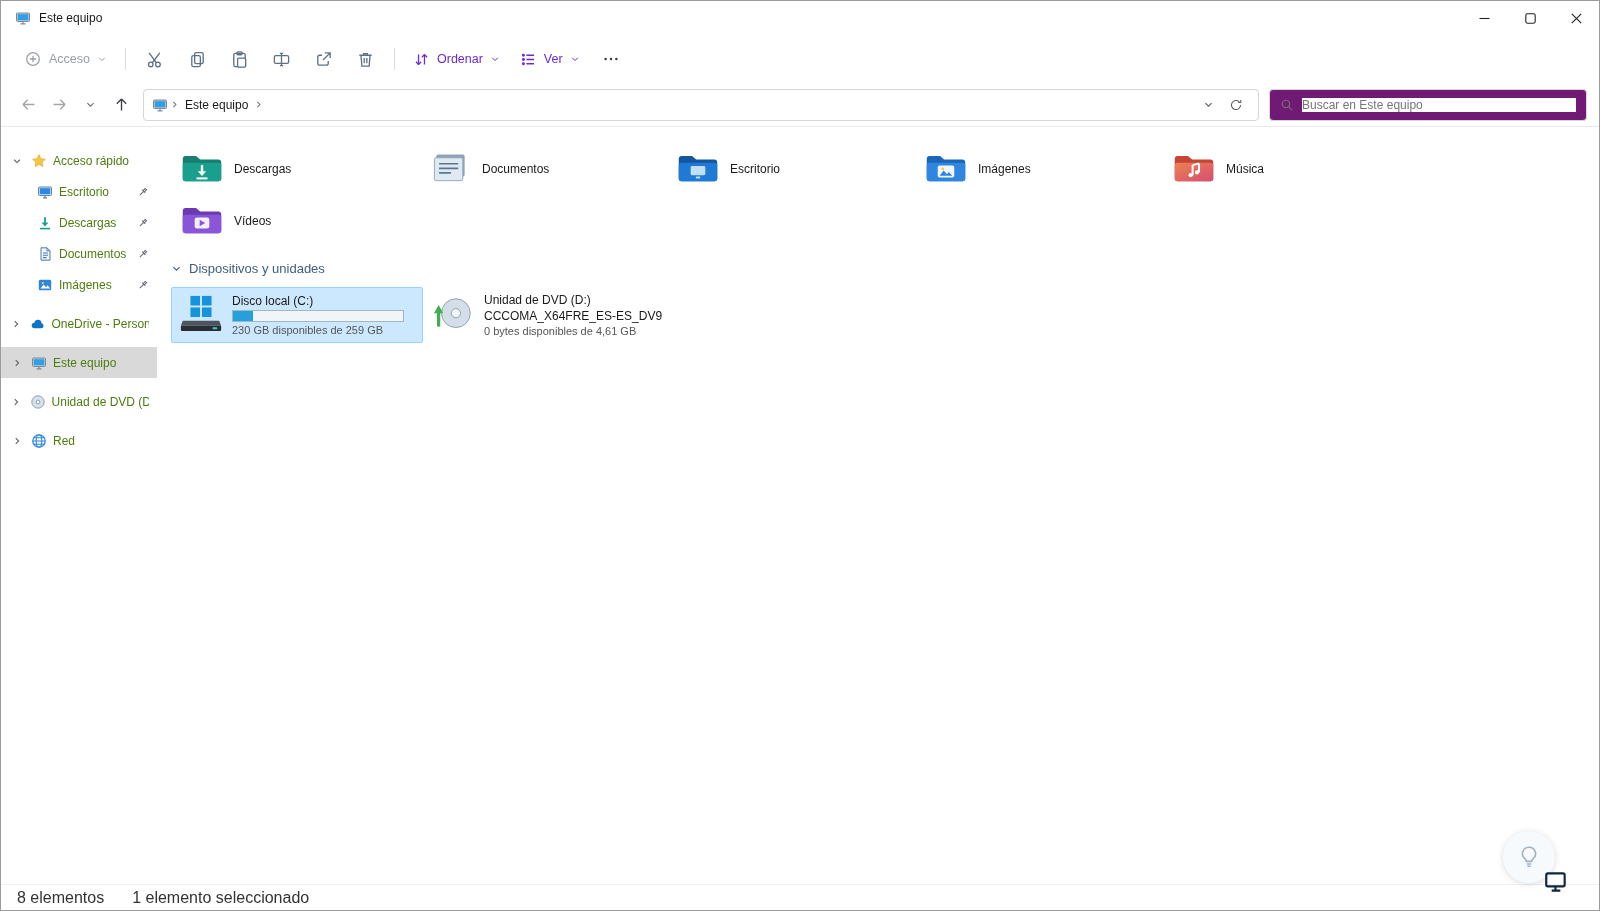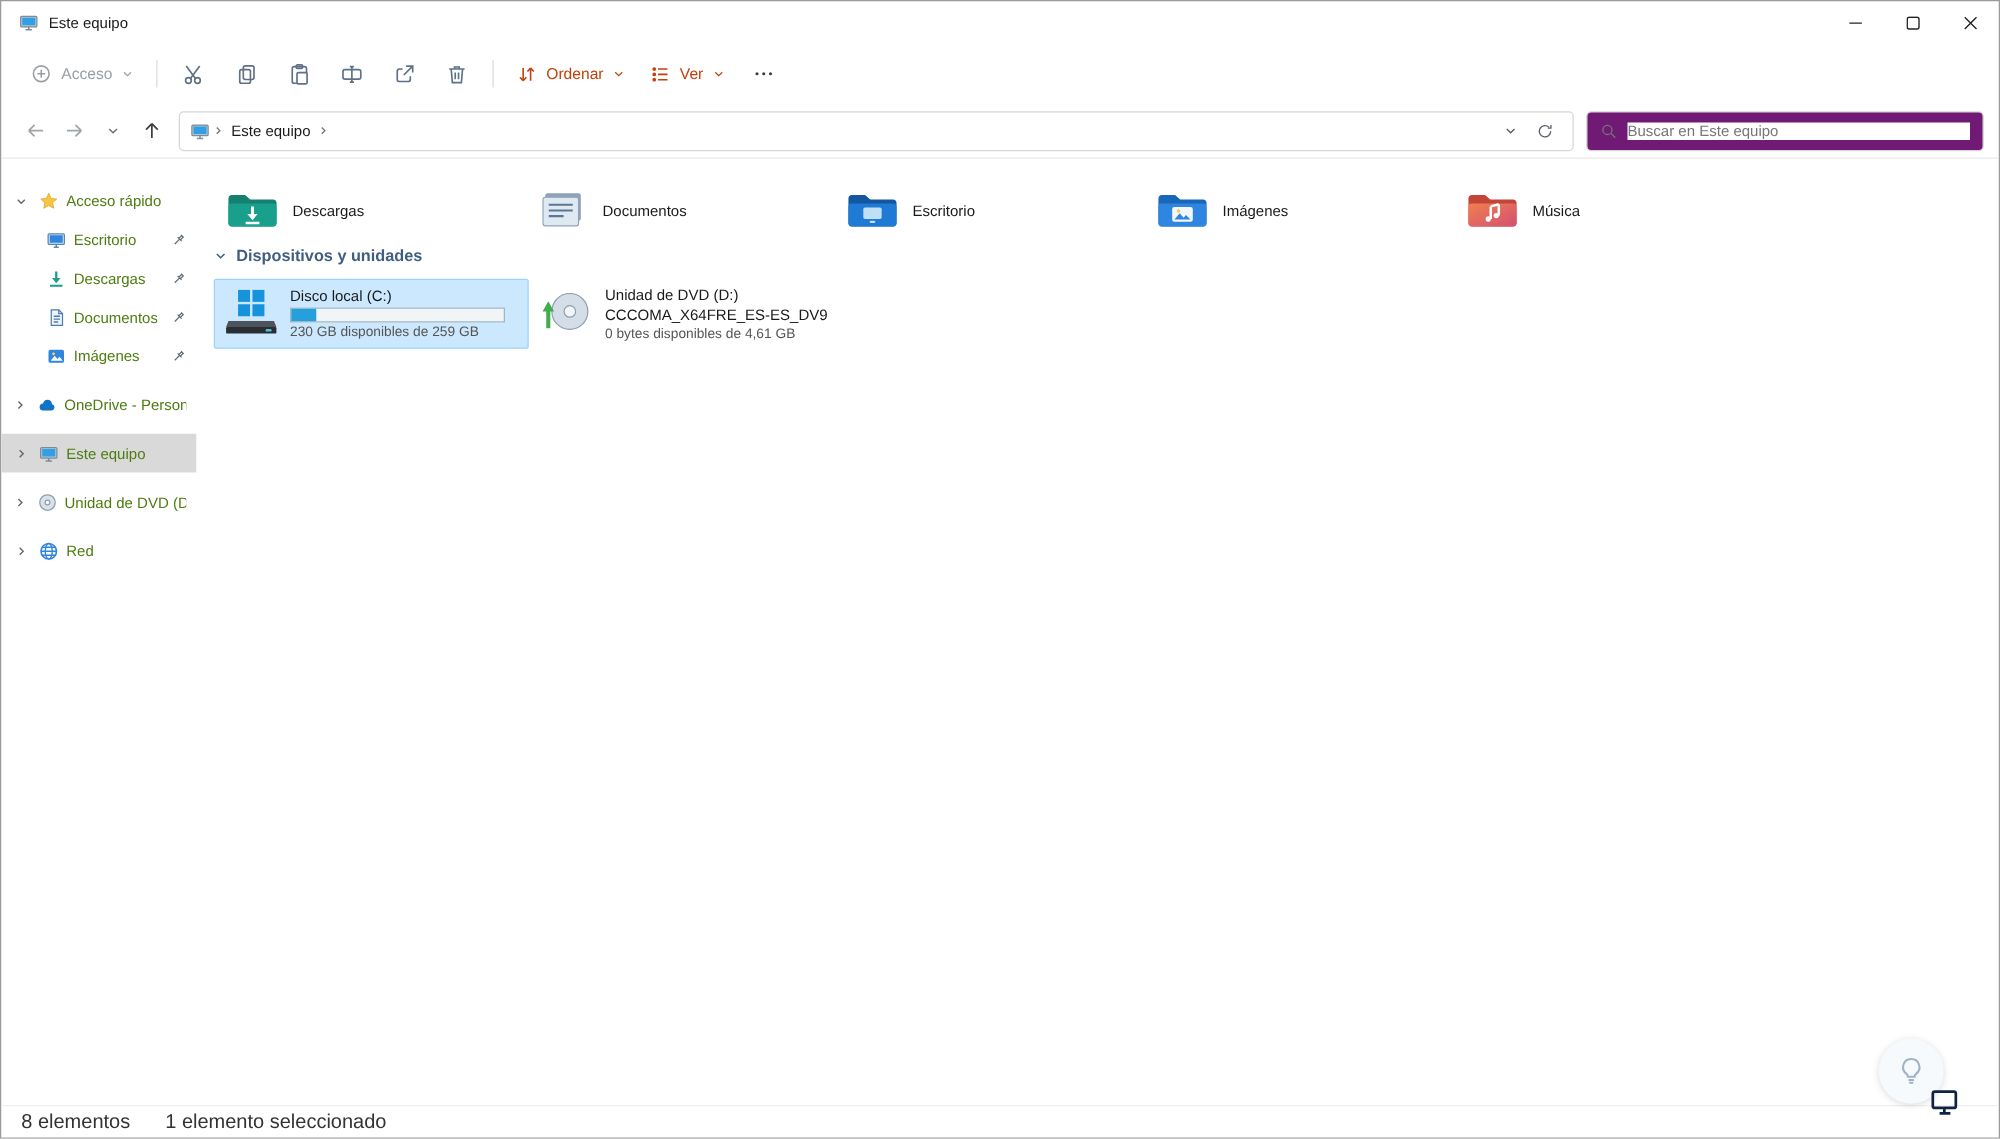--- a/index.html
+++ b/index.html
@@ -14,21 +14,21 @@
   .titlebar { height:34px; flex:0 0 auto; display:flex; align-items:center; }
   .app-icon { margin-left:14px; }
   .win-title { font-size:12px; color:#1a1a1a; margin-left:8px; }
   .win-controls { margin-left:auto; display:flex; height:100%; }
   .win-btn { width:46px; height:100%; display:flex; align-items:center; justify-content:center;
              background:none; border:none; color:#222; cursor:pointer; }
 
   
   .toolbar { height:48px; flex:0 0 auto; display:flex; align-items:center; padding:0 14px; gap:2px; }
   .tb-btn { display:flex; align-items:center; gap:7px; background:none; border:none; cursor:pointer;
-            font-family:inherit; font-size:12.5px; color:#c2410c; padding:7px 9px; border-radius:4px; }
+            font-family:inherit; font-size:12.5px; color:#6d28d9; padding:7px 9px; border-radius:4px; }
   .tb-icon-btn { width:40px; height:34px; display:flex; align-items:center; justify-content:center;
                  background:none; border:none; cursor:pointer; color:#5e7187; border-radius:4px; }
   .muted { color:#9aa0a6; }
   .tb-sep { width:1px; height:22px; background:#dcdcdc; margin:0 7px; }
 
   
   .nav-row { height:44px; flex:0 0 auto; display:flex; align-items:center; padding:0 12px;
              border-bottom:1px solid #e9e9e9; }
   .nav-btn { width:31px; height:31px; display:flex; align-items:center; justify-content:center;
              background:none; border:none; cursor:pointer; border-radius:4px; }
@@ -58,21 +58,21 @@
 
   .content { flex:1; padding:14px 10px 0 14px; overflow:hidden; }
   .section-header { display:flex; align-items:center; gap:7px; height:26px; cursor:pointer;
                     color:#3f5e80; font-size:13px; }
   .folder-grid { display:grid; grid-template-columns:repeat(5,248px); row-gap:8px; margin:6px 0 0 2px; }
   .tile { display:flex; align-items:center; gap:10px; height:44px; padding:2px 6px;
           border:1px solid transparent; border-radius:2px; cursor:pointer; }
   .f-icon { width:44px; height:38px; flex:0 0 auto; }
   .tile-label { font-size:12px; color:#1a1a1a; }
 
-  .devices-header { margin-top:0;font-weight:bold; }
+  .devices-header { margin-top:12px; }
   .drive-grid { display:grid; grid-template-columns:repeat(5,252px); margin:6px 0 0 0; }
   .drive-tile { display:flex; align-items:center; gap:8px; height:56px; padding:4px 6px;
                 border:1px solid transparent; border-radius:2px; cursor:pointer; }
   .drive-tile.selected { background:#cce8ff; border-color:#99d1ff; }
   .d-icon { width:46px; height:42px; flex:0 0 auto; }
   .drive-info { display:flex; flex-direction:column; justify-content:center; gap:2px; }
   .drive-name { font-size:12px; color:#1a1a1a; }
   .drive-bar { width:172px; height:12px; border:1px solid #9fb6c6; background:#f2f5f7; display:block; }
   .drive-bar-fill { display:block; height:100%; background:#26a0da; }
   .drive-detail { font-size:11px; color:#555; }
@@ -506,20 +506,31 @@
                 </defs>
                 <path d="M3 9.5C3 7.8 4.3 6.5 6 6.5h11.5l4.5 4h20c1.7 0 3 1.3 3 3V31c0 1.7-1.3 3-3 3H6c-1.7 0-3-1.3-3-3z" fill="#c44536"></path>
                 <rect x="3" y="14" width="42" height="20" rx="3" fill="url(#gmus)"></rect>
                 <path d="M22.5 27.5V16.5M29.5 24.5V14.7M22.5 16.5l7-1.8" stroke="#fff" stroke-width="2.2" fill="none"></path>
                 <circle cx="20.3" cy="27.5" r="2.3" fill="#fff"></circle>
                 <circle cx="27.3" cy="24.5" r="2.3" fill="#fff"></circle>
               </svg>
           </span>
           <span class="tile-label">Música</span>
         </div>
+        <div class="tile">
+          <span class="f-icon">
+            <svg viewBox="0 0 48 40">
+                <path d="M3 9.5C3 7.8 4.3 6.5 6 6.5h11.5l4.5 4h20c1.7 0 3 1.3 3 3V31c0 1.7-1.3 3-3 3H6c-1.7 0-3-1.3-3-3z" fill="#6a3ab2"></path>
+                <rect x="3" y="14" width="42" height="20" rx="3" fill="#8a55d6"></rect>
+                <rect x="16" y="17" width="16" height="12" rx="2.5" fill="#f4effc"></rect>
+                <path d="M21.5 19.5v7l6-3.5z" fill="#8a55d6"></path>
+              </svg>
+          </span>
+          <span class="tile-label">Vídeos</span>
+        </div>
       </div>
 
       <div class="section-header devices-header">
         <span>
           <svg width="11" height="11" viewBox="0 0 16 16" fill="none" stroke="#3f5e80" stroke-width="1.7">
               <path d="M3.5 6l4.5 4.5L12.5 6"></path>
             </svg>
         </span>
         <span>Dispositivos y unidades</span>
       </div>

